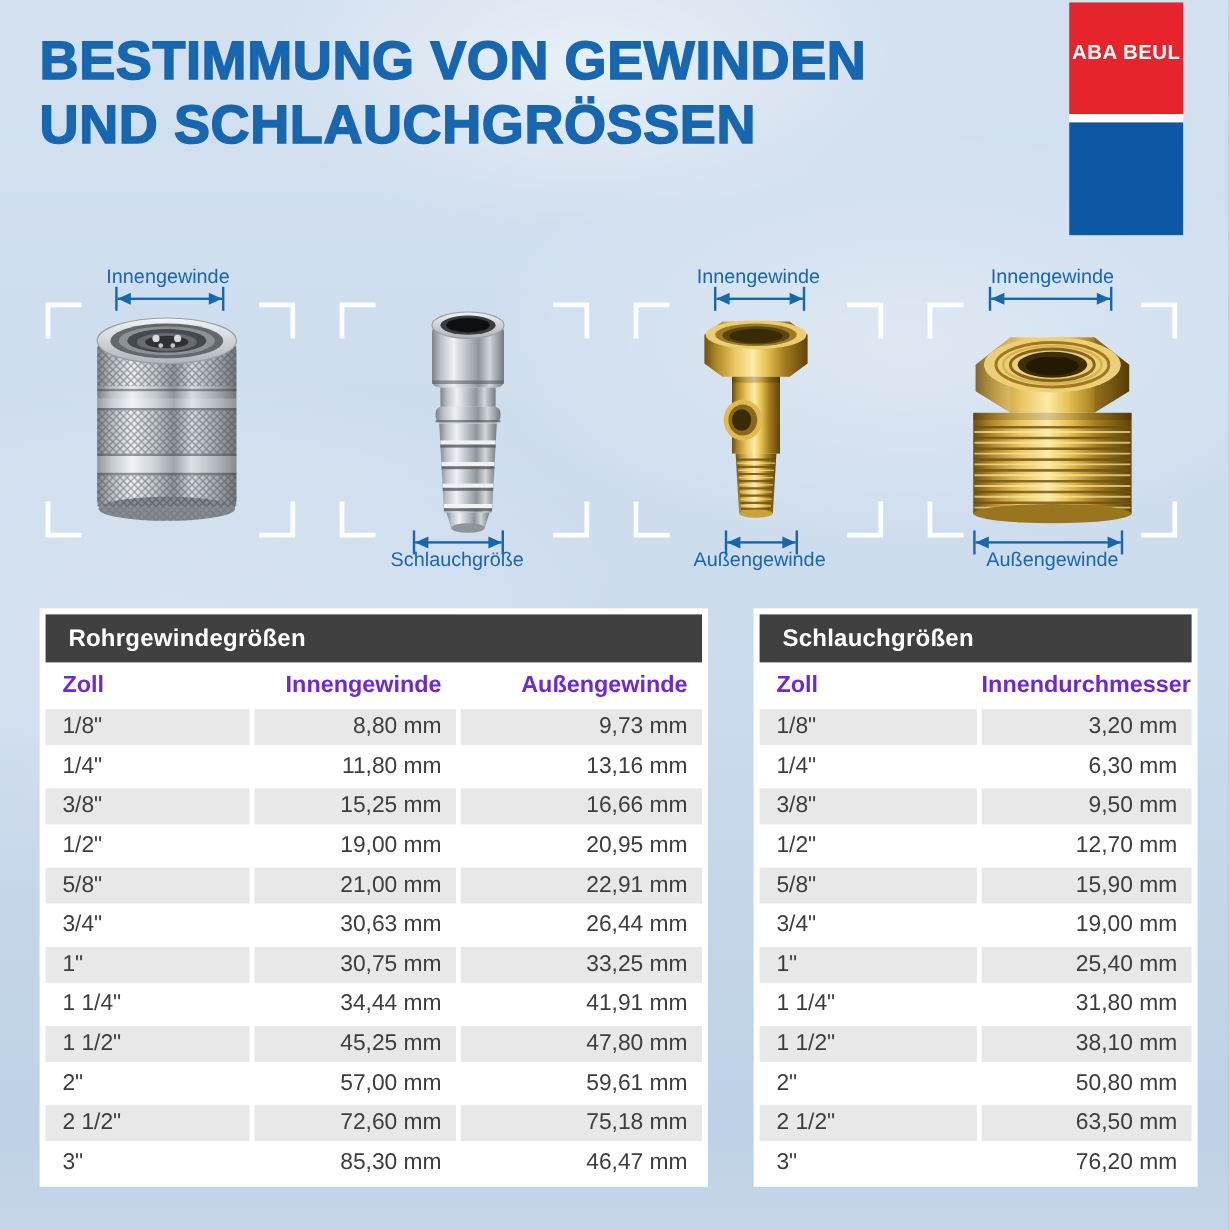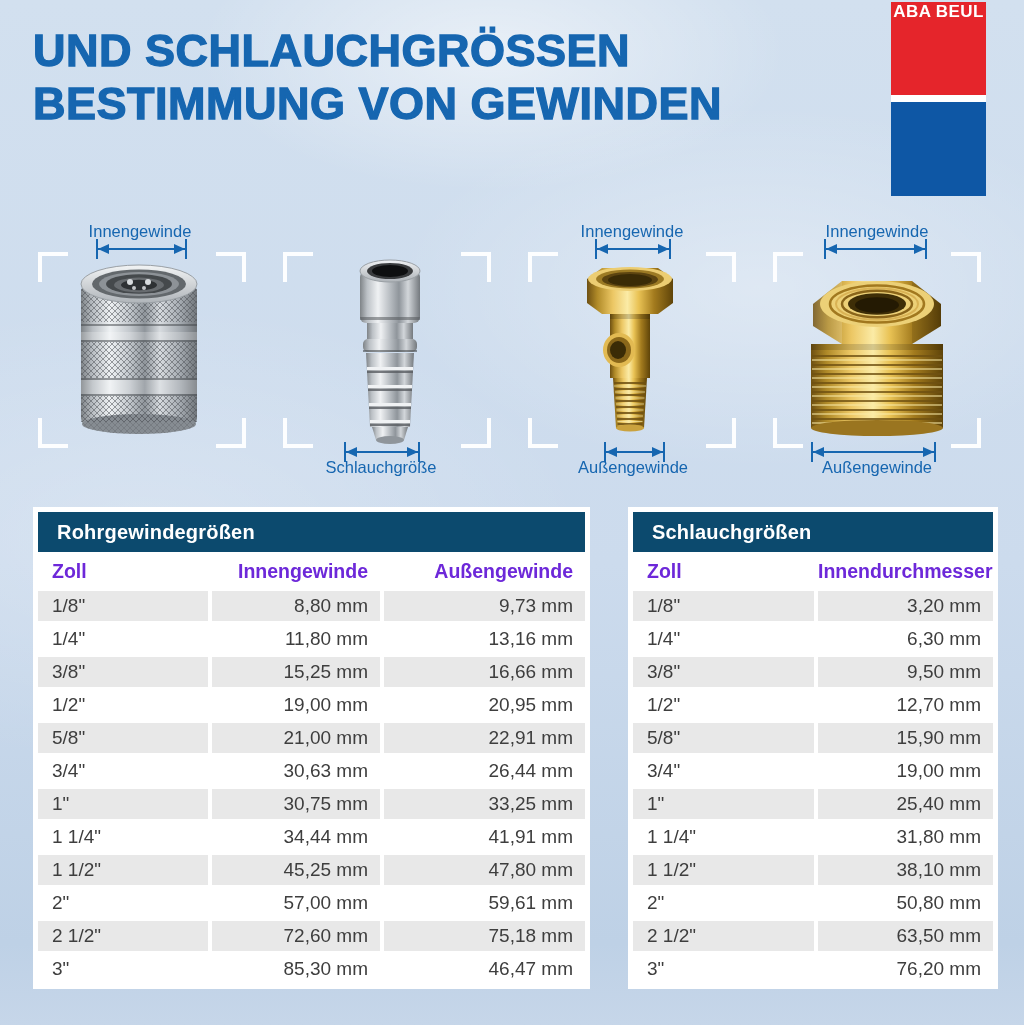--- a/index.html
+++ b/index.html
@@ -13,21 +13,21 @@
       linear-gradient(180deg,#d2e0ef 0%,#ccdbed 55%,#bed1e6 92%,#c6d6e9 100%);
   }
   
   .title{
     position:absolute;left:33px;top:24px;
     font-size:45px;line-height:53px;font-weight:bold;
     color:#1666b0;-webkit-text-stroke:1.3px #1666b0;letter-spacing:.5px;
     white-space:nowrap;
   }
   .logo{position:absolute;left:891px;top:2px;width:95px;background:#fff;}
-  .logo .red{height:93px;background:#e5252b;display:flex;align-items:flex-start;justify-content:center;padding-bottom:9px;box-sizing:border-box;}
+  .logo .red{height:93px;background:#e5252b;display:flex;align-items:center;justify-content:center;padding-bottom:9px;box-sizing:border-box;}
   .logo .red span{color:#fff;font-weight:bold;font-size:17px;letter-spacing:.4px;white-space:nowrap;}
   .logo .gap{height:7px;background:#fff;}
   .logo .blue{height:94px;background:#0e57a5;}
   
   .frame{position:absolute;width:208px;height:196px;top:252px;}
   .frame i{position:absolute;width:26px;height:26px;}
   .frame .tl{left:0;top:0;border-top:4px solid rgba(255,255,255,.95);border-left:4px solid rgba(255,255,255,.95);}
   .frame .tr{right:0;top:0;border-top:4px solid rgba(255,255,255,.95);border-right:4px solid rgba(255,255,255,.95);}
   .frame .bl{left:0;bottom:0;border-bottom:4px solid rgba(255,255,255,.95);border-left:4px solid rgba(255,255,255,.95);}
   .frame .br{right:0;bottom:0;border-bottom:4px solid rgba(255,255,255,.95);border-right:4px solid rgba(255,255,255,.95);}
@@ -37,39 +37,39 @@
   .dim b{position:absolute;width:2px;height:20px;top:-11px;background:#1666b0;}
   .dim .tl2{left:-2px;} .dim .tr2{right:-2px;}
   .dim u{position:absolute;width:0;height:0;top:-6px;border-top:5px solid transparent;border-bottom:5px solid transparent;}
   .dim .al{left:0;border-right:11px solid #1666b0;}
   .dim .ar{right:0;border-left:11px solid #1666b0;}
   .dim-label{position:absolute;color:#1666b0;font-size:16.5px;white-space:nowrap;transform:translateX(-50%);}
   
   .table{position:absolute;top:507px;background:#fff;padding:5px;box-sizing:border-box;}
   #rohr-table{left:33px;width:557px;}
   #schlauch-table{left:617px;width:370px;margin-left:11px;}
-  .ttitle{background:#0c4a6e;color:#fff;font-weight:bold;font-size:20px;height:40px;line-height:40px;padding-left:19px;letter-spacing:.2px;}
+  .ttitle{background:#404040;color:#fff;font-weight:bold;font-size:20px;height:40px;line-height:40px;padding-left:19px;letter-spacing:.2px;}
   .thead{display:grid;column-gap:4px;height:39px;align-items:center;}
   .trow{display:grid;column-gap:4px;height:30px;line-height:30px;margin-bottom:3px;}
   .trow:last-child{margin-bottom:0;}
   #rohr-table .thead,#rohr-table .trow{grid-template-columns:170px 168px 1fr;}
   #schlauch-table .thead,#schlauch-table .trow{grid-template-columns:181px 1fr;}
   .cell{font-size:19px;color:#3e3e3e;text-align:right;padding-right:12px;overflow:hidden;}
   .cell.c0{text-align:left;padding-left:14px;padding-right:0;}
   .thead .cell{font-weight:bold;color:#6d28d9;font-size:19.5px;}
   .trow.odd .cell{background:#e8e8e8;}
 </style>
 </head>
 <body>
 
 <div class="page">
 
   <div class="title">
+    <div>BESTIMMUNG VON GEWINDEN</div>
     <div>UND SCHLAUCHGRÖSSEN</div>
-    <div>BESTIMMUNG VON GEWINDEN</div>
   </div>
 
   <div class="logo">
     <div class="red">
       <span>ABA BEUL</span>
     </div>
     <div class="gap"></div>
     <div class="blue"></div>
   </div>
 

